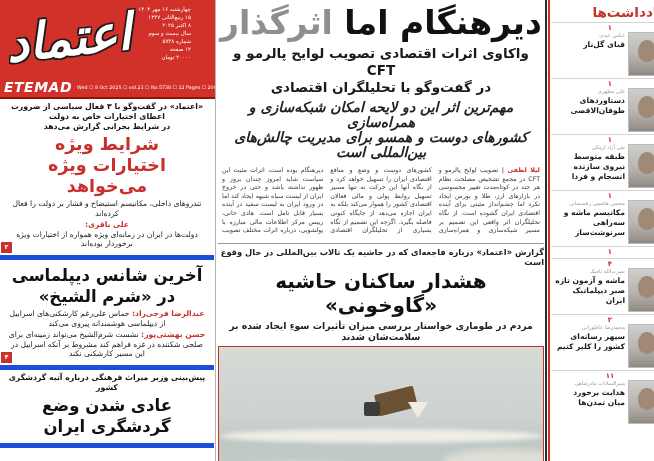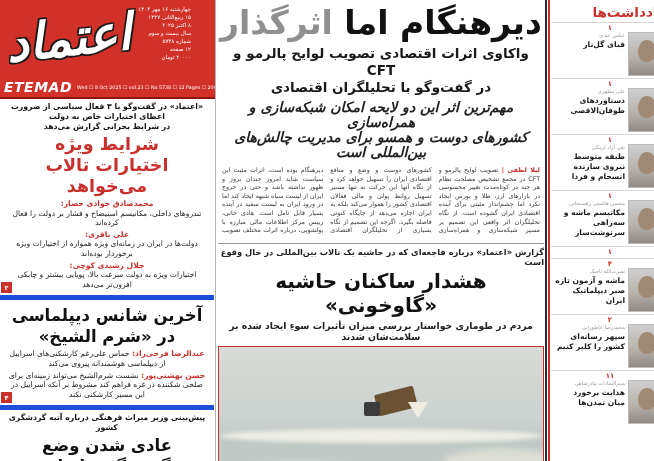--- a/index.html
+++ b/index.html
@@ -140,33 +140,28 @@
 
   <div class="leftcol rtl">
 
     <div class="block">
       <div class="kicker">
         <div>«اعتماد» در گفت‌وگو با ۳ فعال سیاسی از ضرورت اعطای اختیارات خاص به دولت</div>
         <div>در شرایط بحرانی گزارش می‌دهد</div>
       </div>
       <div class="h-red">
         <div>شرایط ویژه</div>
-        <div>اختیارات تالاب می‌خواهد</div>
-      </div>
-      <div class="quote">
-        <div class="qname">محمدصادق جوادی حصار:</div>
+        <div>اختیارات ویژه می‌خواهد</div>
+      </div>
+      <div class="quote">
         <div>تندروهای داخلی، مکانیسم استیضاح و فشار بر دولت را فعال کرده‌اند</div>
       </div>
       <div class="quote">
         <div class="qname">علی باقری:</div>
         <div>دولت‌ها در ایران در زمانه‌ای ویژه همواره از اختیارات ویژه برخوردار بوده‌اند</div>
-      </div>
-      <div class="quote">
-        <div class="qname">جلال رشیدی کوچی:</div>
-        <div>اختیارات ویژه به دولت سرعت بالا، پویایی بیشتر و چابکی افزون‌تر می‌دهد</div>
       </div>
       <div class="pagebox">۲</div>
     </div>
 
     <div class="block">
       <div class="h-blk">
         <div>آخرین شانس دیپلماسی</div>
         <div>در «شرم الشیخ»</div>
       </div>
       <div class="quote">

